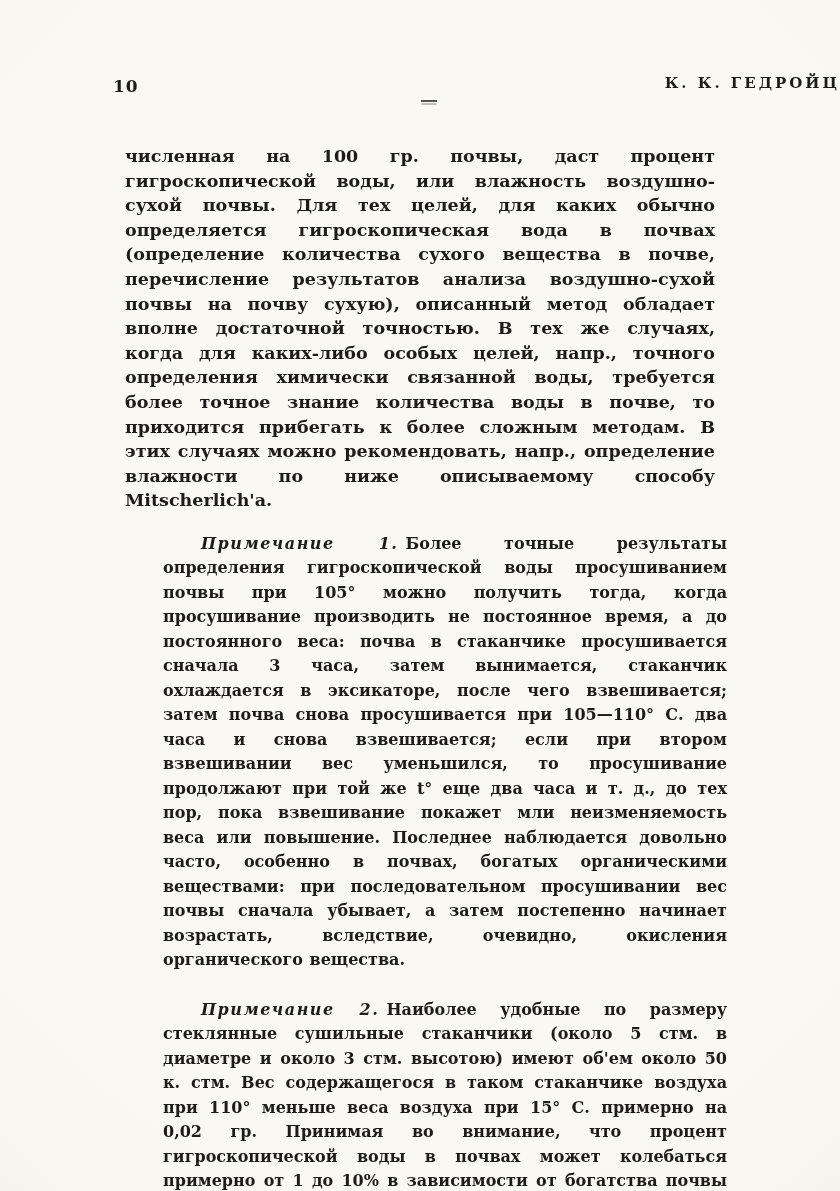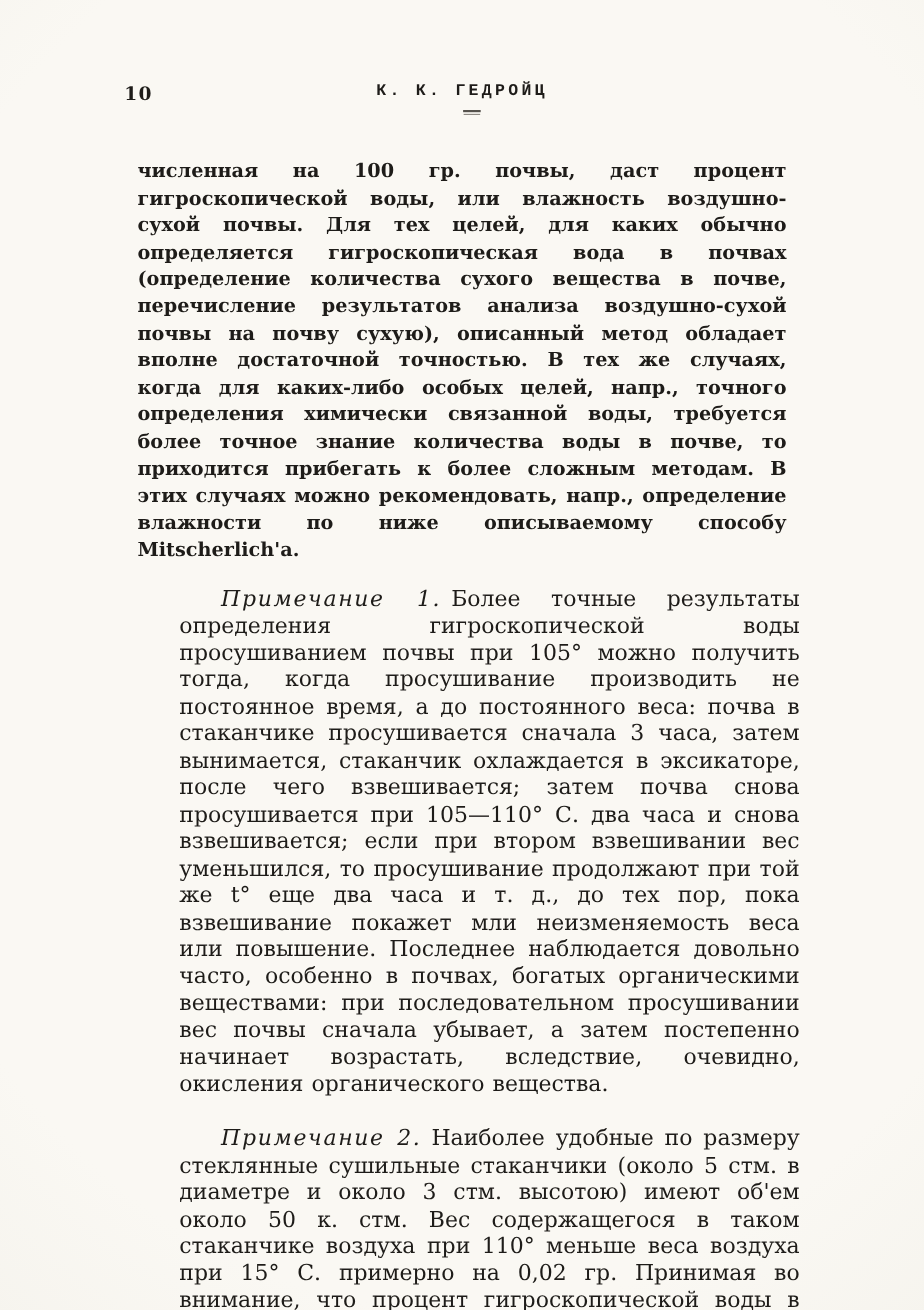--- a/index.html
+++ b/index.html
@@ -33,25 +33,24 @@
     top: 2px;
     font-size: 17px;
     font-weight: bold;
     letter-spacing: 1px;
   }
   .running-head {
     position: absolute;
     left: 0;
     top: 0;
     width: 100%;
-    text-align: center;
+    text-align: right;
     font-size: 15px;
     font-weight: bold;
     letter-spacing: 3px;
-    font-family: Liberation Mono, monospace;
   }
   .header-ornament {
     position: absolute;
     left: 421px;
     top: 26px;
     width: 16px;
     height: 2px;
     background: #55524c;
     box-shadow: 0 3px 0 -0.5px #8a867f;
   }
@@ -65,23 +64,23 @@
     margin: 12px;
     font-size: 17.5px;
     line-height: 24.6px;
     font-weight: bold;
     text-align: justify;
     word-spacing: 1px;
   }
   .note {
     margin: 0 0 0 50px;
     width: 564px;
-    font-size: 20px;
+    font-size: 16px;
     line-height: 24.5px;
-    font-weight: normal;
+    font-weight: bold;
     text-align: justify;
     word-spacing: 1px;
   }
   .note-1 { margin-top: 19px; }
   .note-2 { margin-top: 25px; }
   .note p {
     margin: 0;
     text-indent: 38px;
   }
   .note-lead {

